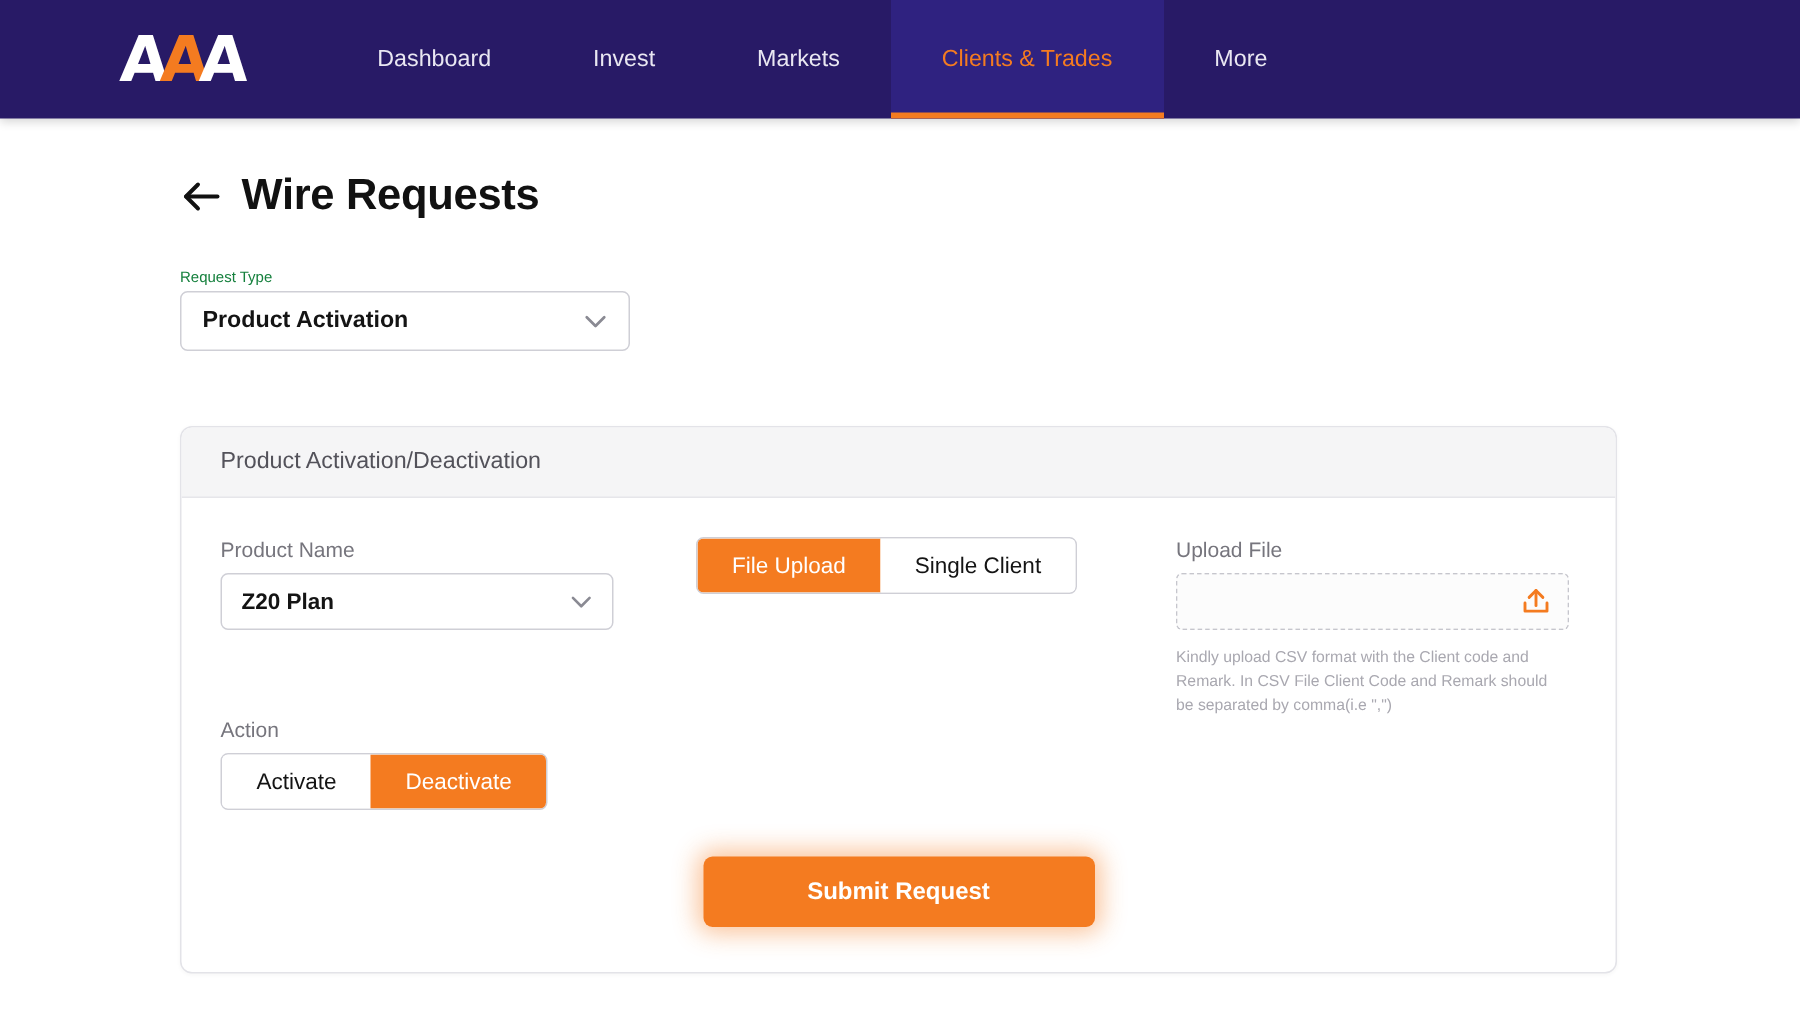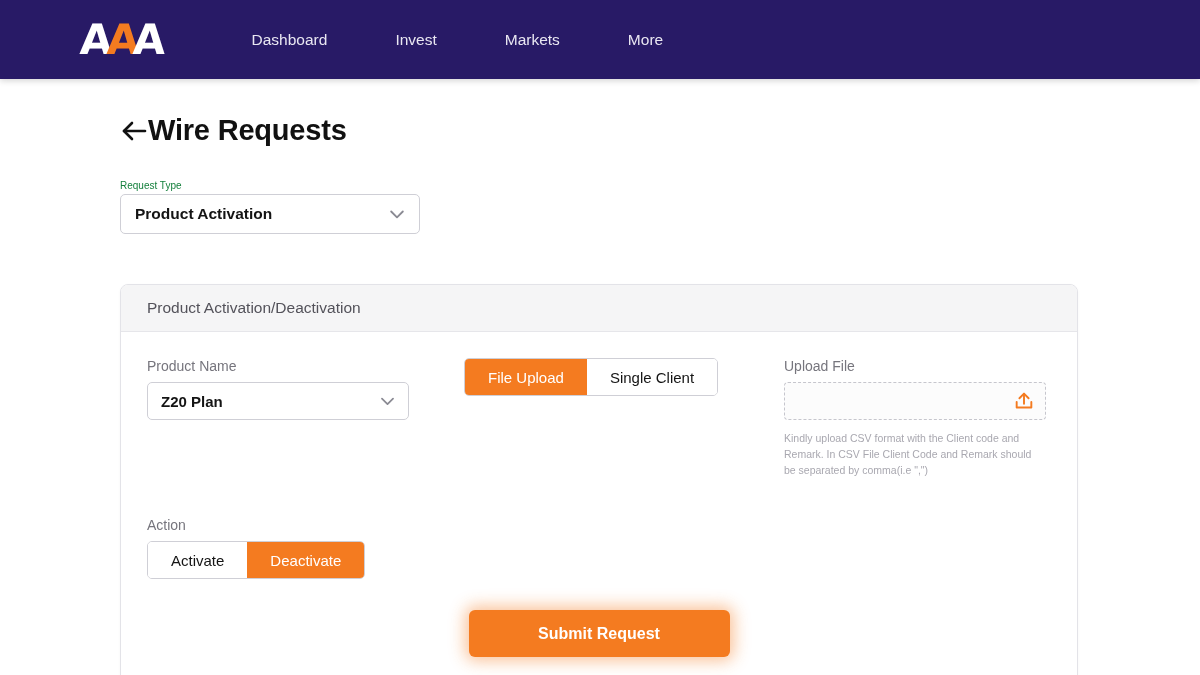--- a/index.html
+++ b/index.html
@@ -109,20 +109,21 @@
   
   .page {
     padding: 0 0 0 0;
     background: #ffffff;
     height: 596px;
   }
 
   .page-head {
     display: flex;
     align-items: center;
+    gap: 13px;
     padding: 35px 0 0 120px;
   }
   .back-arrow {
     cursor: pointer;
     display: flex;
     align-items: center;
     color: #111111;
   }
   .page-title {
     font-size: 29px;
@@ -268,21 +269,21 @@
     display: flex;
   }
   .hint {
     margin-top: 11px;
     width: 262px;
     font-size: 10.5px;
     line-height: 1.5;
     color: #a9a8b0;
   }
 
-  .row2 { margin-top: 39px; }
+  .row2 { }
 
   .submit-wrap {
     display: flex;
     justify-content: center;
     margin-top: 31px;
   }
   .btn-submit {
     background: #f47b20;
     color: #ffffff;
     border: none;
@@ -311,20 +312,23 @@
 
   <div class="nav">
     <div class="nav-item">
       <span>Dashboard</span>
     </div>
     <div class="nav-item">
       <span>Invest</span>
     </div>
     <div class="nav-item">
       <span>Markets</span>
+    </div>
+    <div class="nav-item active">
+      <span>Clients &amp; Trades</span>
     </div>
     <div class="nav-item">
       <span>More</span>
     </div>
   </div>
 
 </div>
 
 <div class="page">
 

